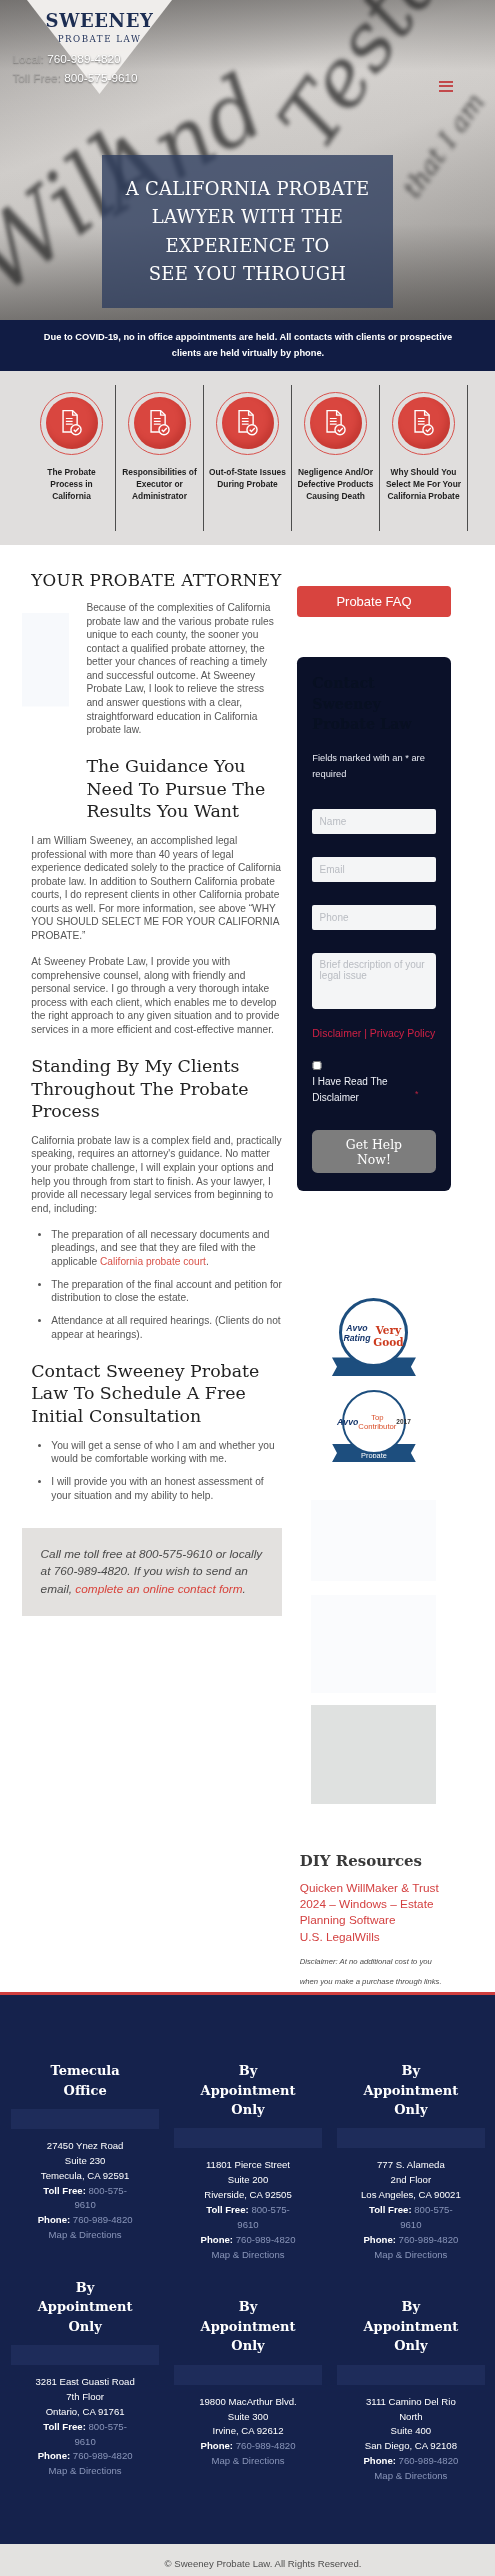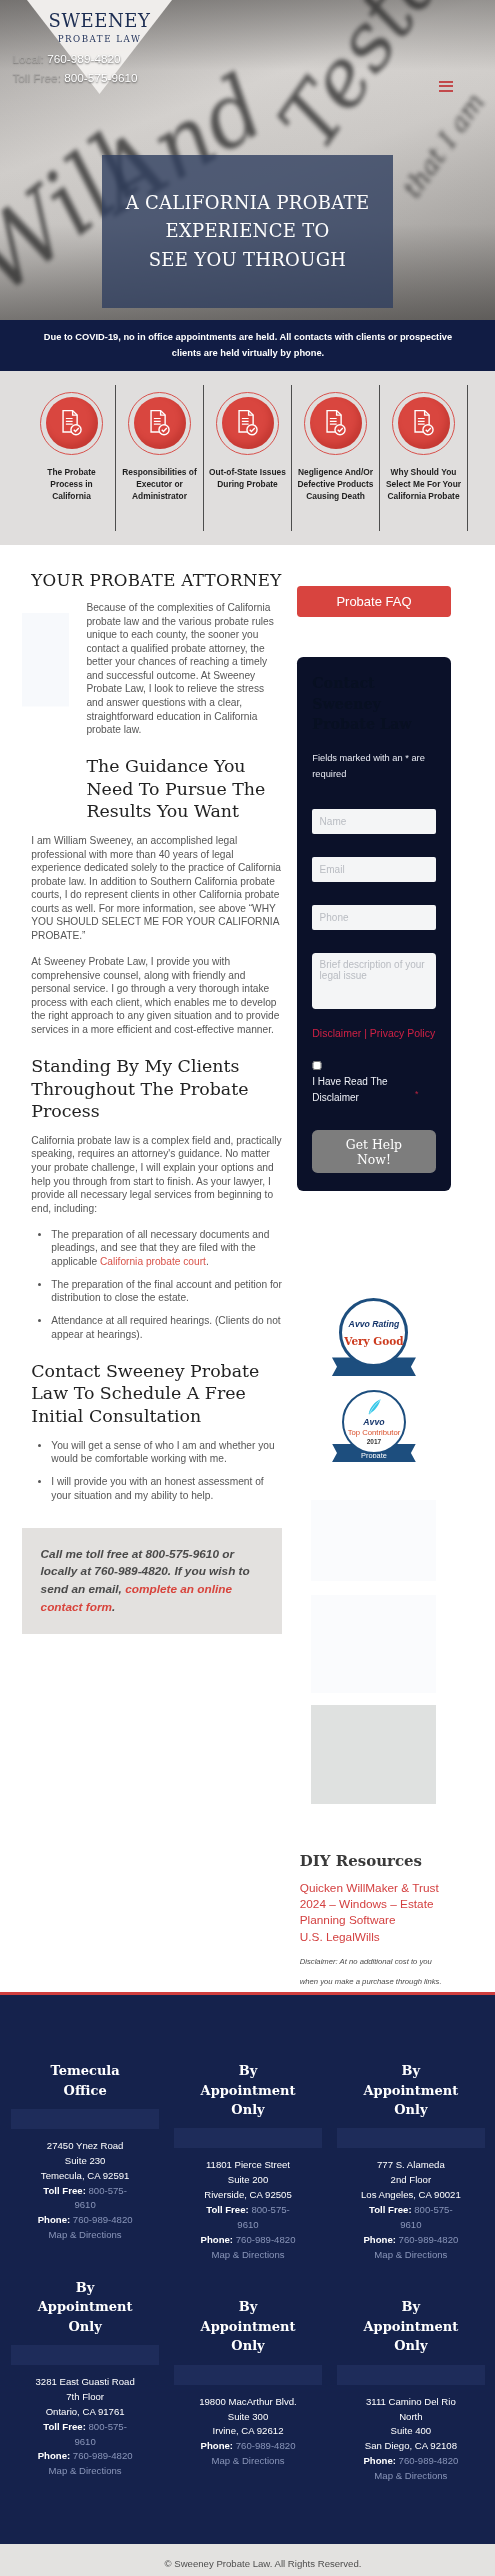--- a/index.html
+++ b/index.html
@@ -13,21 +13,21 @@
   .bg-word { position: absolute; font-family: "DejaVu Serif", serif; font-style: italic; color: #232323;
              opacity: .72; filter: blur(1.9px); white-space: nowrap; pointer-events: none; }
   .bg-w1 { font-size: 93px; left: -37px; top: 161px; transform: rotate(-38deg); }
   .bg-w2 { font-size: 87px; left: 93px; top: 93px; transform: rotate(-30deg); }
   .bg-w3 { font-size: 81px; left: 260px; top: 112px; transform: rotate(-55deg); transform-origin: left top; }
   .bg-w4 { font-size: 26px;  left: 397px; top: 186px; transform: rotate(-55deg); transform-origin: left top; opacity: .8; }
 
   .logo-tri { position: absolute; left: 27px; top: 0; width: 145px; height: 94px;
               background: rgba(243,241,238,.97);
               clip-path: polygon(0 0, 100% 0, 50% 100%); z-index: 2; text-align: center; }
-  .logo-line1 { font-family: "DejaVu Serif", serif; color: #1c2d52; font-size: 18px; letter-spacing: 0.6px; margin-top: 10px; }
+  .logo-line1 { font-family: "DejaVu Serif", serif; color: #1c2d52; font-size: 18px; letter-spacing: 0.6px; margin-top: 10px; font-weight: bold; }
   .logo-line2 { font-family: "DejaVu Serif", serif; color: #25355c; font-size: 8.7px; letter-spacing: 1.5px; margin-top: 2.5px; }
 
   .hero-phones { position: absolute; left: 12.4px; top: 52px; z-index: 3; font-size: 11.8px; }
   .hero-phone-row { margin-bottom: 5px; }
   .phone-label { color: #a9a7a5; text-shadow: 0 0.6px 1.2px rgba(0,0,0,.35); }
   .phone-number { color: #ffffff; text-shadow: 0 0.6px 1.9px rgba(0,0,0,.65); text-decoration: none; }
 
   .hamburger { position: absolute; right: 43px; top: 81px; z-index: 3; cursor: pointer; }
   .hamburger .bar { width: 13.6px; height: 1.9px; background: #c2494b; margin-bottom: 2.5px; }
 
@@ -57,21 +57,21 @@
   .content-col { width: 295px; padding: 25px 0 0 22px; }
   .page-title { font-family: "DejaVu Serif", serif; font-weight: normal; font-size: 16.7px; color: #1e1e1e; letter-spacing: 0.3px; margin: 0 0 11px; }
   .attorney-photo { float: left; width: 47px; height: 186px; margin: 12.4px 17.4px 5px -9.3px;
                     background: linear-gradient(#f7f9fc 0, #f7f9fc 93px, rgba(247,249,252,0) 94px); }
   .body-text { color: #565656; font-size: 10.2px; line-height: 1.33; margin: 0 0 12.4px; }
   .serif-h2 { font-family: "DejaVu Serif", serif; font-weight: normal; font-size: 17.4px; color: #222; line-height: 1.3; margin: 18.6px 0 11px; }
   .content-list { margin: 0 0 15px; padding-left: 20px; }
   .content-list li { color: #565656; font-size: 10.2px; line-height: 1.33; margin-bottom: 9.3px; }
   .red-link { color: #d9534a; text-decoration: none; cursor: pointer; }
   .callout { background: #e3e1df; margin: 26px 0 0 -9.3px; padding: 17.4px 18.6px; }
-  .callout-text { font-style: italic; font-weight: bold; font-size: 11.8px; line-height: 1.5; color: #4a4a4a; }
+  .callout-text { font-style: italic; font-weight: normal; font-size: 11.8px; line-height: 1.5; color: #4a4a4a; }
   .callout-text .red-link { color: #d8443c; }
 
   
   .sidebar-col { width: 167px; padding-top: 41px; }
   .faq-button { display: block; background: #d8443f; color: #fff; text-align: center; font-size: 13px;
                 padding: 8px 0; border-radius: 3.7px; text-decoration: none; cursor: pointer; }
   .contact-form-card { margin-top: 40px; background: #0b1129; border-radius: 6.2px; padding: 16px 15px 18.6px; }
   .form-title { font-family: "DejaVu Serif", serif; font-weight: bold; font-size: 14.3px; color: #081022; line-height: 1.45; margin-bottom: 15px; }
   .required-note { color: #e8eaf2; font-size: 9.3px; line-height: 1.75; margin-bottom: 26px; }
   .form-input { display: block; width: 100%; height: 25px; border: none; border-radius: 2px; background: #f4f5f6;
@@ -86,21 +86,21 @@
   .checkbox-block input { width: 9.3px; height: 9.3px; margin: 0 0 3.7px; }
   .checkbox-label { color: #eef0f6; font-size: 10px; line-height: 1.65; width: 93px; }
   .req-star { position: absolute; right: 17.4px; top: 28.5px; color: #b6233f; font-size: 8.7px; }
   .submit-btn { display: block; margin: 23.5px auto 0; background: #7d7d7d; color: #fff;
                 font-family: "DejaVu Serif", serif; font-size: 12.4px; padding: 6.2px 17.4px; border: none; border-radius: 5.6px; cursor: pointer; }
 
   .badge { text-align: center; }
   .badge-rating { margin-top: 107px; }
   .badge-contrib { margin-top: 13.6px; }
   .avvo-circle { width: 69px; height: 69px; border-radius: 50%; border: 3.1px solid #1d4e7e; background: #fff;
-                 margin: 0 auto; display: flex; flex-direction: column; align-items: center; justify-content: center;
+                 margin: 0 auto; display: flex; flex-direction: row; align-items: center; justify-content: center;
                  position: relative; z-index: 2; }
   .avvo-brand { font-weight: bold; font-style: italic; font-size: 8.7px; color: #16366b; }
   .avvo-verygood { font-family: "DejaVu Serif", serif; font-weight: bold; font-size: 10.5px; color: #cc3a1d; margin-top: 5.6px; }
   .avvo-ribbon { width: 84px; height: 18.6px; background: #1d4e7e; margin: -10px auto 0; position: relative; z-index: 1;
                  clip-path: polygon(0 0, 100% 0, 94% 50%, 100% 100%, 0 100%, 6% 50%);
                  display: flex; align-items: flex-end; justify-content: center; color: #fff; font-size: 7.4px; padding-bottom: 1.9px; }
   .avvo-circle.small { width: 64px; height: 64px; border-width: 2.5px; }
   .avvo-contrib-title { font-size: 7.7px; color: #d94f2a; margin-top: 1.2px; }
   .avvo-year { font-size: 6.5px; font-weight: bold; color: #333; margin-top: 0.6px; }
 
@@ -162,20 +162,21 @@
   </div>
 
   <div class="hamburger">
     <div class="bar"></div>
       <div class="bar"></div>
       <div class="bar"></div>
   </div>
 
   <div class="hero-title-box">
     <div class="hero-title-line">A CALIFORNIA PROBATE</div>
+    <div class="hero-title-line">LAWYER WITH THE</div>
     <div class="hero-title-line">EXPERIENCE TO</div>
     <div class="hero-title-line">SEE YOU THROUGH</div>
   </div>
 </div>
 
 <div class="covid-banner">
   <div class="covid-text">Due to COVID-19, no in office appointments are held. All contacts with clients or prospective clients are held virtually by phone.</div>
 </div>
 
 <div class="cards-section">

